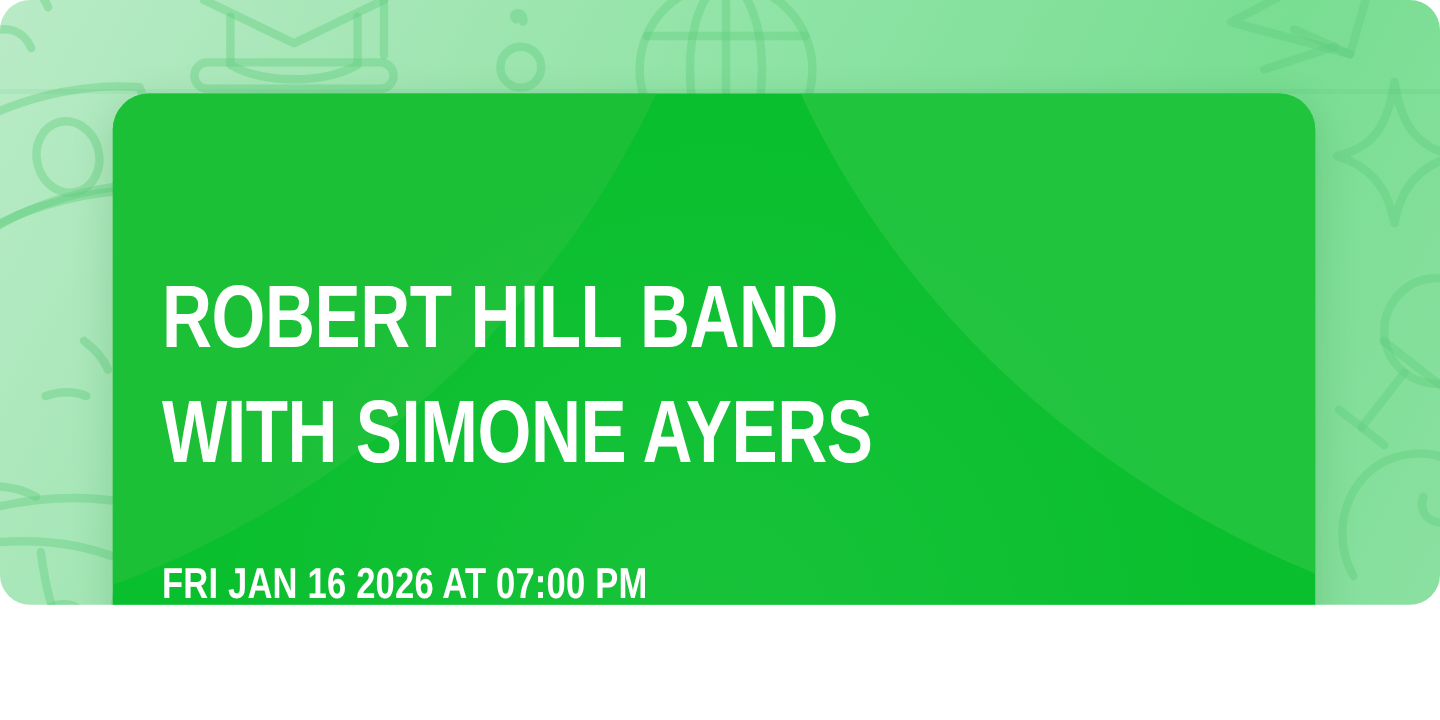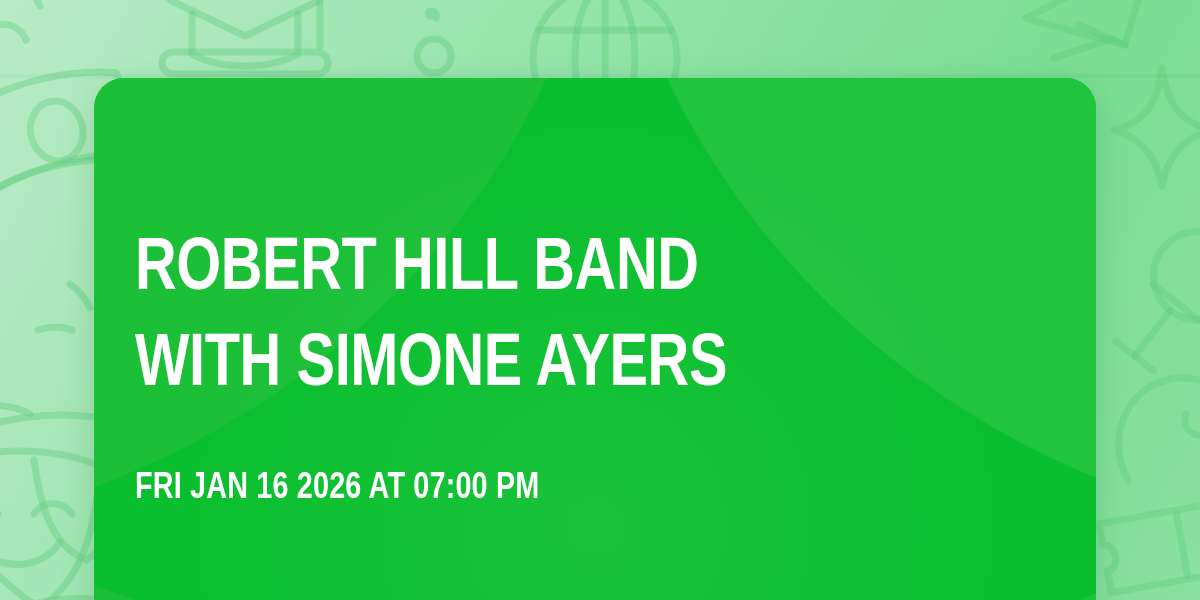--- a/index.html
+++ b/index.html
@@ -9,28 +9,29 @@
     width: 1200px;
     height: 600px;
     overflow: hidden;
     font-family: "Liberation Sans", sans-serif;
   }
 
   
   #banner-root {
     position: relative;
     width: 1200px;
-    height: 600px;
+    height: 504px;
     overflow: hidden;
     background: linear-gradient(118deg,
                 #b9ebc6 0%,
                 #a5e6b6 22%,
                 #8ce3a3 48%,
                 #79dd92 74%,
                 #8ae0a0 100%);
+    border-radius: 25px;
   }
 
   
   #backdrop-pattern {
     position: absolute;
     inset: 0;
     pointer-events: none;
   }
   #backdrop-pattern svg {
     position: absolute;

